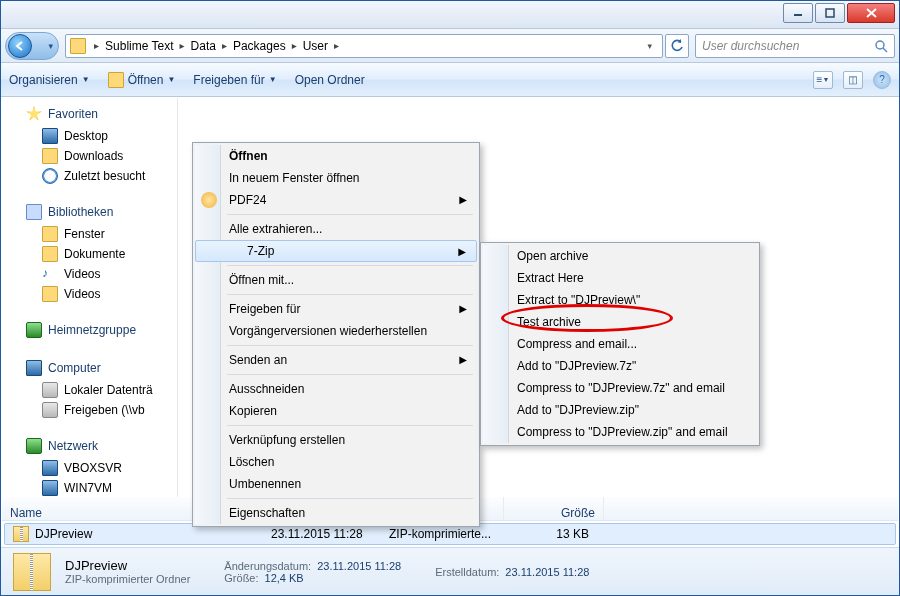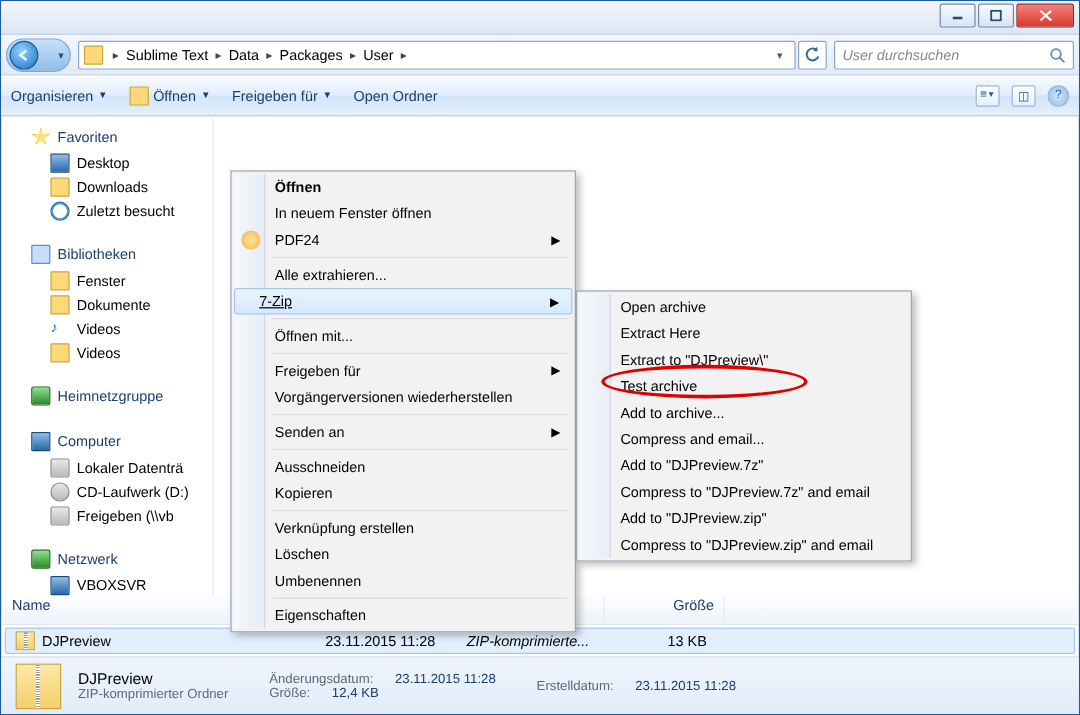--- a/index.html
+++ b/index.html
@@ -126,46 +126,46 @@
   .sb-spacer { height:14px; }
 
   
   .listview { flex:1; display:flex; flex-direction:column; background:#fff; position:relative;}
   .list-header {
     display:flex; height:24px; align-items:center;
     background:linear-gradient(#fcfdff,#eef4fb);
     border-bottom:1px solid #e1e7ee;
     color:#1a3e6e;
   }
-  .col { padding:0 8px; border-right:1px solid #e6ecf2; height:100%; display:flex; align-items:flex-start;}
+  .col { padding:0 8px; border-right:1px solid #e6ecf2; height:100%; display:flex; align-items:flex-end;}
   .c-name{ width:260px;} .c-date{width:120px;} .c-type{width:122px;} .c-size{width:100px; justify-content:flex-end;}
   .list-row {
     display:flex; height:22px; align-items:center;
     background:#e0eefd;
     border:1px solid #a5c7ec;
     margin:2px 2px;
     border-radius:2px;
   }
   .list-row .cell { padding:0 8px; white-space:nowrap; overflow:hidden;}
   .list-row .rc-name{ width:258px; display:flex; align-items:center; gap:6px;}
-  .list-row .rc-date{width:118px;} .list-row .rc-type{width:120px;font-style:italic;} .list-row .rc-size{width:96px; text-align:right;}
+  .list-row .rc-date{width:118px;} .list-row .rc-type{width:120px;} .list-row .rc-size{width:96px; text-align:right;}
 
   
   .details {
     position:absolute; bottom:0; left:0; right:0; height:48px;
     background:linear-gradient(#eff5fc,#e1ecf9);
     border-top:1px solid #cad8ea;
     display:flex; align-items:center;
     padding:4px 12px; gap:14px;
   }
   .details .big-icon { width:38px; height:38px; }
   .details .dt-col { display:flex; flex-direction:column; font-size:11px; }
   .details .dt-main { font-size:13px; color:#000;}
   .details .dt-sub { color:#5a6a7a;}
-  .details .pair { display:flex; gap:18px; color:#5a6a7a;}
+  .details .pair { display:flex; gap:6px; color:#5a6a7a;}
   .details .pair .v{ color:#1a3e6e;}
 
   
   .ctxmenu {
     position:absolute;
     background:#f2f2f2;
     border:1px solid #9aa6b2;
     box-shadow:3px 3px 6px rgba(0,0,0,0.25);
     font-size:12px;
     padding:2px;
@@ -176,22 +176,21 @@
     border-right:1px solid #d0d8e0;
   }
   .ctx-item {
     position:relative;
     padding:4px 28px 4px 34px;
     white-space:nowrap;
   }
   .ctx-item.hover {
     background:linear-gradient(#eaf3fe,#d5e8fc);
     border:1px solid #a5c7ec; border-radius:2px;
-    padding:3px 27px 3px 20px;
-    text-decoration:underline;
+    padding:3px 27px 3px 51px;
   }
   .ctx-item .sub-arrow { position:absolute; right:10px; top:5px; font-size:10px;}
   .ctx-sep { height:1px; margin:3px 4px 3px 32px; background:#d5dbe2;}
   .ctx-item b { font-weight:600;}
   .ctx-item .mi-icon { position:absolute; left:6px; top:3px; width:16px; height:16px;}
 
   
   .ellipse {
     position:absolute;
     border:3px solid #e00000;
@@ -333,24 +332,20 @@
         </div>
       <div class="sb-spacer"></div>
 
       <div class="sb-group-title">
           <span class="sb-icon ico-mon"></span>
           <span>Computer</span>
         </div>
       <div class="sb-item">
           <span class="sb-icon ico-disk"></span>
           <span>Lokaler Datenträ</span>
-        </div>
-      <div class="sb-item">
-          <span class="sb-icon ico-disk" style="border-radius:50%"></span>
-          <span>CD-Laufwerk (D:)</span>
         </div>
       <div class="sb-item">
           <span class="sb-icon ico-disk"></span>
           <span>Freigeben (\\vb</span>
         </div>
       <div class="sb-spacer"></div>
 
       <div class="sb-group-title">
           <span class="sb-icon ico-net"></span>
           <span>Netzwerk</span>
@@ -444,21 +439,20 @@
     <div class="ctx-sep"></div>
     <div class="ctx-item"><span>Eigenschaften</span></div>
   </div>
 
   <div class="ctxmenu" style="left:479px; top:241px; width:280px;">
     <div class="gutter"></div>
     <div class="ctx-item"><span>Open archive</span></div>
     <div class="ctx-item"><span>Extract Here</span></div>
     <div class="ctx-item"><span>Extract to "DJPreview\"</span></div>
     <div class="ctx-item"><span>Test archive</span></div>
-    <div class="ctx-item"><span>Add to archive...</span></div>
     <div class="ctx-item"><span>Compress and email...</span></div>
     <div class="ctx-item"><span>Add to "DJPreview.7z"</span></div>
     <div class="ctx-item"><span>Compress to "DJPreview.7z" and email</span></div>
     <div class="ctx-item"><span>Add to "DJPreview.zip"</span></div>
     <div class="ctx-item"><span>Compress to "DJPreview.zip" and email</span></div>
   </div>
 
   <div class="ellipse" style="left:500px; top:303px; width:172px; height:28px;"></div>
 
 </div>

